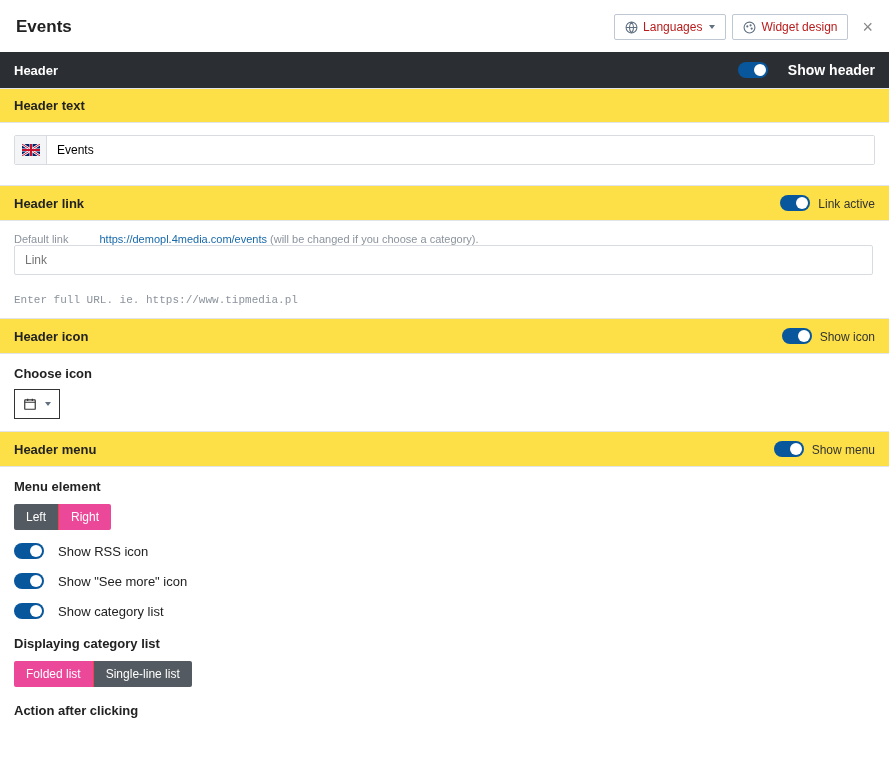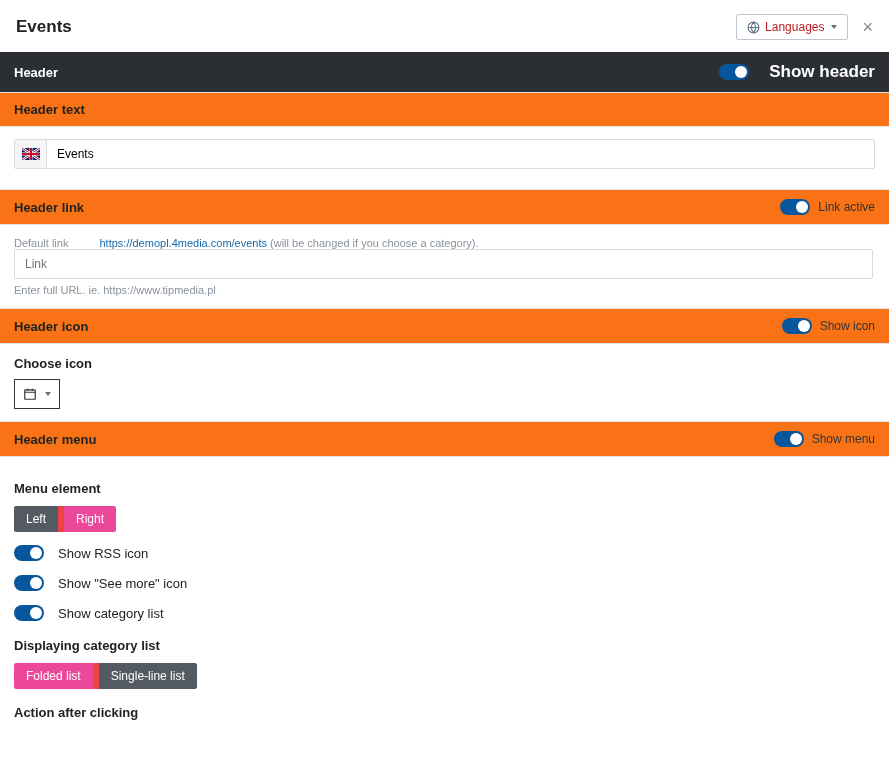--- a/index.html
+++ b/index.html
@@ -62,31 +62,31 @@
 
   .darkbar {
     background: #2b2f33;
     color: #fff;
     font-weight: 700;
     padding: 10px 14px;
     display: flex;
     align-items: center;
   }
   .darkbar .spacer { flex:1; }
-  .darkbar .toggle-label { font-size: 17px; margin-left: 12px; }
+  .darkbar .toggle-label { font-size: 14px; margin-left: 12px; }
 
   .subhead {
-    background: #f97316;
+    background: #fde047;
     border-top: 1px solid #e1e4e8;
     border-bottom: 1px solid #e1e4e8;
     padding: 9px 14px;
     font-weight: 700;
     color: #222;
     display: flex;
-    align-items: center;
+    align-items: flex-end;
   }
   .subhead .spacer { flex:1; }
   .subhead .toggle-label { font-size: 12px; font-weight: 400; color: #333; }
 
   .block { padding: 12px 14px; }
 
   
   .toggle {
     width: 30px; height: 16px;
     border-radius: 8px;
@@ -131,21 +131,21 @@
   .plain-input {
     width: calc(100% - 2px);
     border: 1px solid #d8dce1;
     border-radius: 2px;
     height: 30px;
     padding: 0 10px;
     font-size: 12px;
     outline: none;
   }
 
-  .hint { font-size: 11px; color: #8b939c; margin-top: 5px; }
+  .hint { font-size: 11px; color: #8b939c; margin-top: 19px; font-family: Liberation Mono, monospace; }
   .hint-pre { font-size: 11px; color: #8b939c; }
   .hint-pre a { color: #1769aa; text-decoration: none; padding-left: 28px; }
 
   .strong-label { font-weight: 700; color: #222; margin: 10px 0 8px; font-size: 13px; }
 
   .icon-picker {
     border: 1px solid #333;
     width: 46px; height: 30px;
     display: inline-flex; align-items: center; justify-content: center;
     gap: 6px;
@@ -157,21 +157,21 @@
     border-radius: 2px;
     overflow: hidden;
     margin-top: 2px;
     margin-bottom: 6px;
   }
   .segctl .seg {
     background: #545a61;
     color: #fff;
     font-size: 12px;
     padding: 6px 12px;
-    border-right: 6px solid #ef4444;
+    border-right: 1px solid #ef4444;
     cursor: pointer;
   }
   .segctl .seg:last-child { border-right: none; }
   .segctl .seg.active { background: #ec4899; }
 
   .check-row {
     display: flex; align-items: center;
     gap: 6px;
     padding: 7px 0;
     font-size: 13px;
@@ -190,20 +190,29 @@
 
   <div class="page-head">
     <div class="page-title">Events</div>
     <button class="btn">
       <svg width="13" height="13" viewBox="0 0 24 24" fill="none" stroke="#607080" stroke-width="2">
             <circle cx="12" cy="12" r="10"></circle>
             <path d="M2 12h20M12 2a15 15 0 0 1 0 20M12 2a15 15 0 0 0 0 20"></path>
           </svg>
       <span>Languages</span>
       <span class="caret-down"></span>
+    </button>
+    <button class="btn">
+      <svg width="13" height="13" viewBox="0 0 24 24" fill="none" stroke="#607080" stroke-width="2">
+            <circle cx="12" cy="12" r="10"></circle>
+            <circle cx="8" cy="10" r="1" fill="#607080"></circle>
+            <circle cx="14" cy="8" r="1" fill="#607080"></circle>
+            <circle cx="16" cy="14" r="1" fill="#607080"></circle>
+          </svg>
+      <span>Widget design</span>
     </button>
     <span class="close-x">×</span>
   </div>
 
   <div class="darkbar">
     <span>Header</span>
     <span class="spacer"></span>
     <span class="toggle on">
           <span class="knob"></span>
         </span>
@@ -267,21 +276,21 @@
 
   <div class="subhead">
     <span>Header menu</span>
     <span class="spacer"></span>
     <span class="toggle on">
           <span class="knob"></span>
         </span>
     <span class="toggle-label">Show menu</span>
   </div>
   <div class="block">
-    <div class="strong-label" style="margin-top:12px">Menu element</div>
+    <div class="strong-label" style="margin-top:0">Menu element</div>
     <div class="segctl">
       <div class="seg">Left</div>
       <div class="seg active">Right</div>
     </div>
 
     <div class="check-row">
       <span class="toggle on">
             <span class="knob"></span>
           </span>
       <span>Show RSS icon</span>

